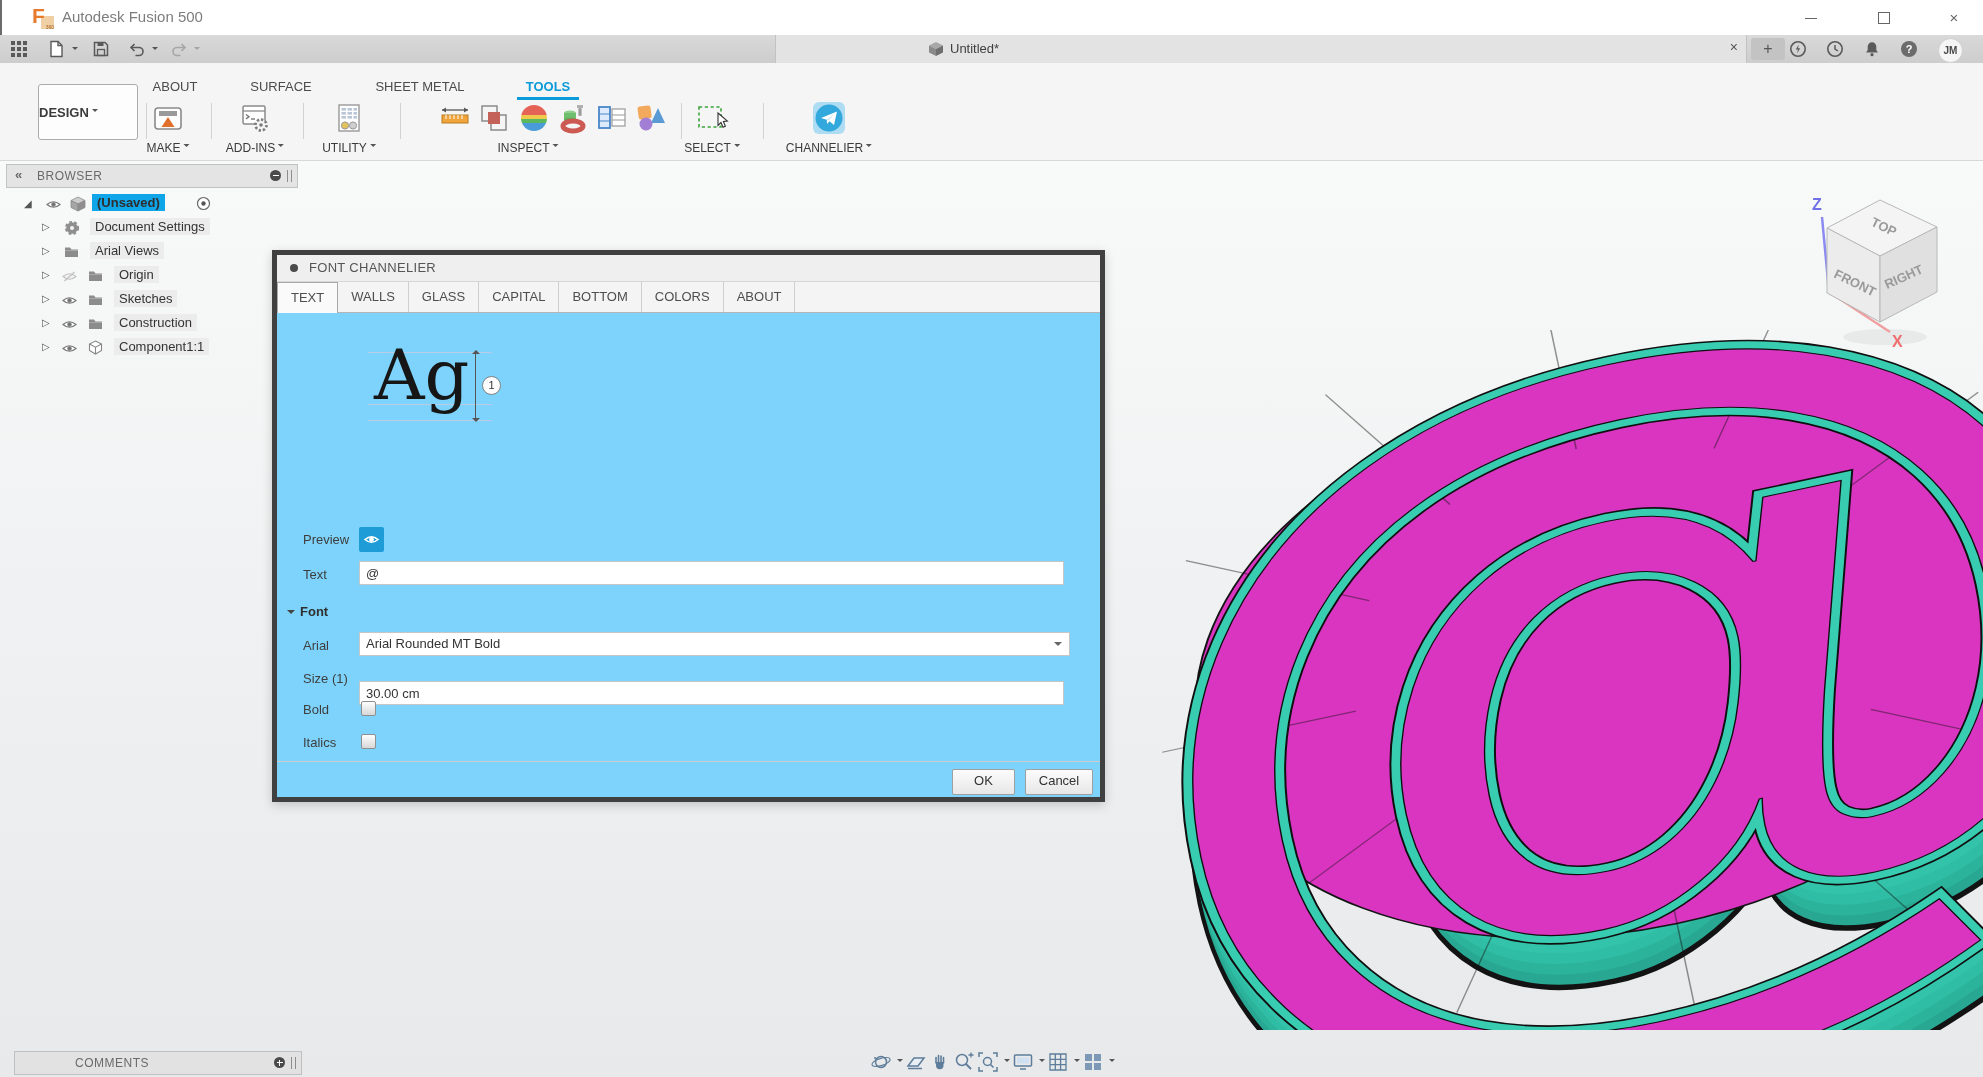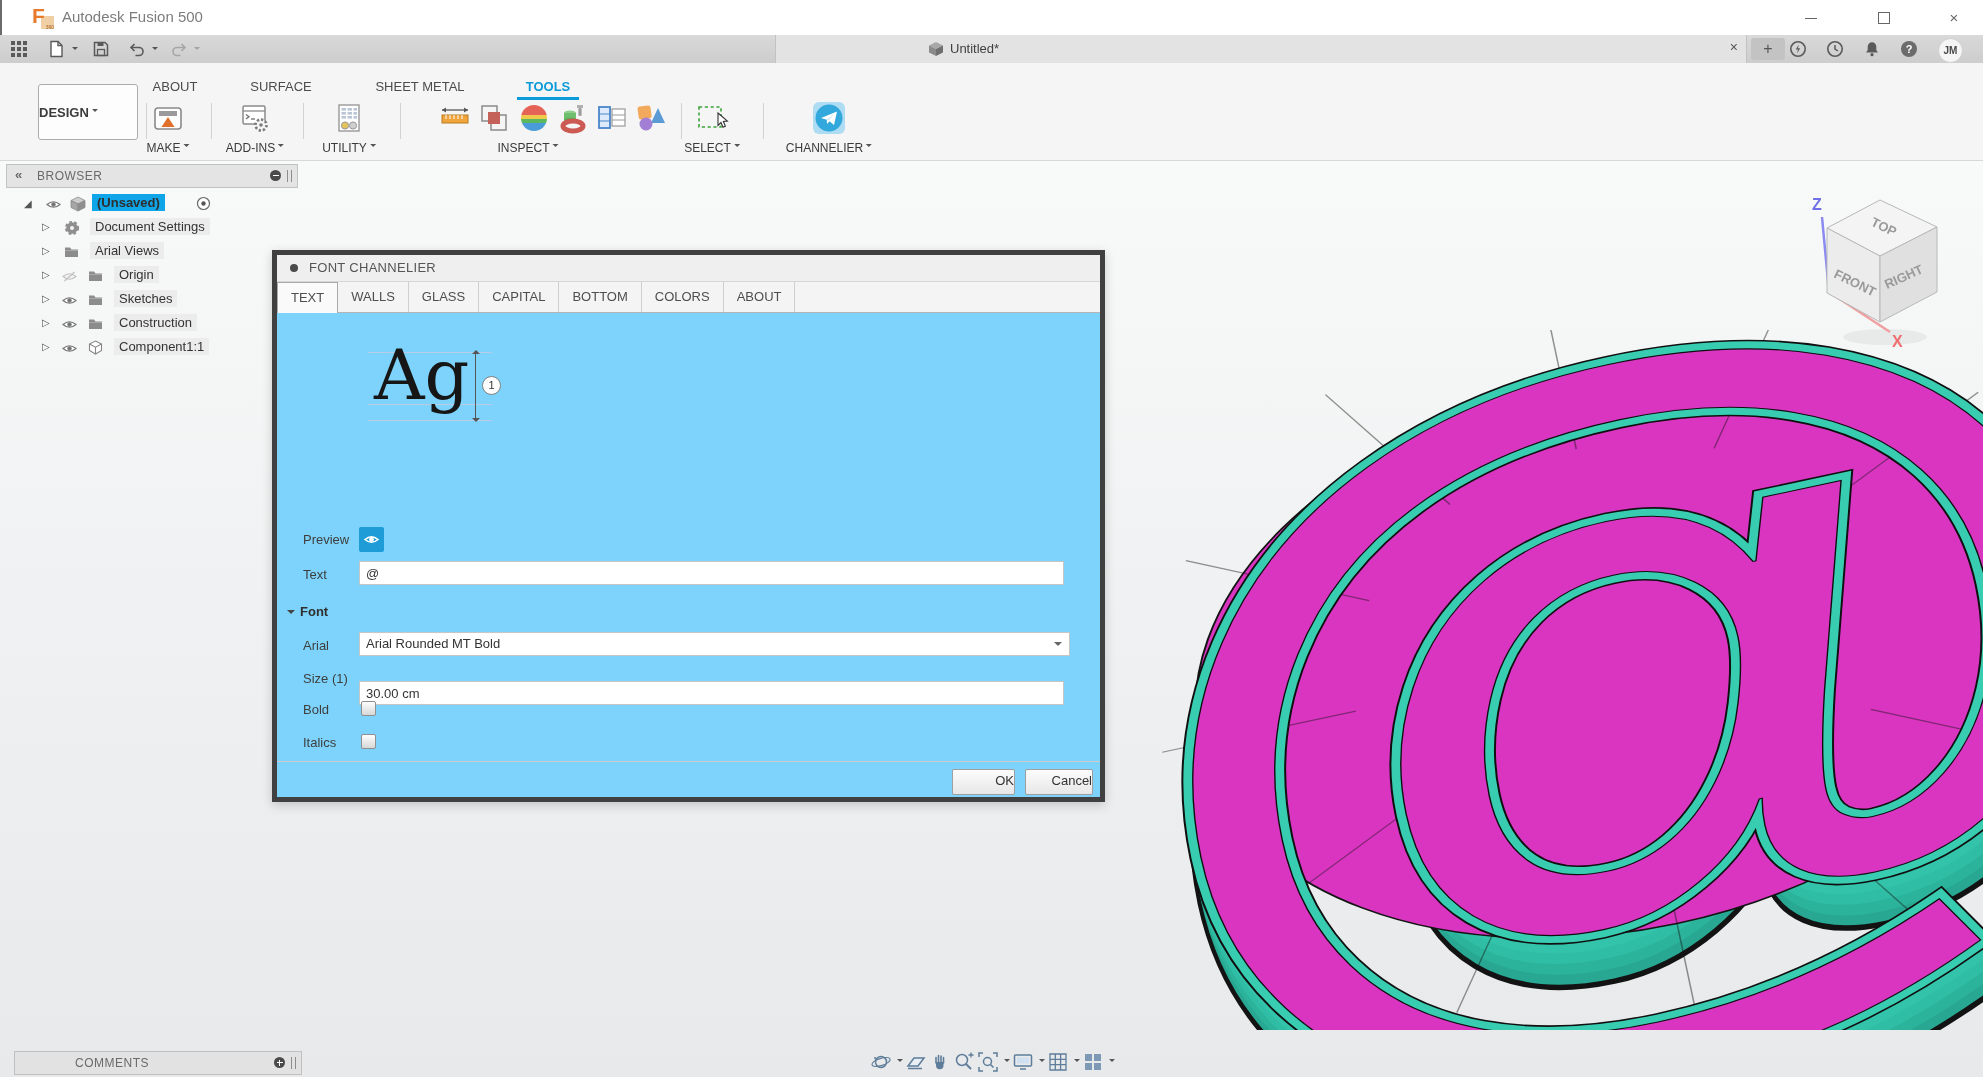--- a/index.html
+++ b/index.html
@@ -76,21 +76,21 @@
   .tinput{position:absolute;left:82px;width:697px;height:22px;border:1px solid #c6c6c6;background:#fff;font-size:13px;color:#333;
           font-family:"Liberation Sans",sans-serif;padding:0 0 0 6px}
   .dselect{position:absolute;left:82px;width:703px;height:22px;border:1px solid #c6c6c6;background:#fff;font-size:13px;color:#333;line-height:22px;padding-left:6px}
   .dselect .scaret{position:absolute;right:7px;top:9px;border:4px solid transparent;border-top-color:#666}
   #preview-eye{position:absolute;left:82px;top:215px;width:25px;height:25px;background:#1e9cd7;border-radius:2px}
   #font-head{position:absolute;left:10px;top:292px;font-size:13px;font-weight:bold;color:#2f2f2f}
   #font-head .fcaret{display:inline-block;border:4.5px solid transparent;border-top-color:#444;margin-right:5px;vertical-align:-2px}
   .cbox{position:absolute;left:84px;width:13px;height:13px;border:1px solid #8f8f8f;border-radius:2px;background:linear-gradient(#fefefe,#d7d7d7)}
   #dialog-footer{position:absolute;left:0;top:506px;width:823px;height:36px;border-top:1px solid #cccccc}
   .dbtn{position:absolute;top:7px;height:24px;background:linear-gradient(#fcfcfc,#e7e7e7);border:1px solid #9f9f9f;border-radius:2px;
-        font-size:13px;color:#333;text-align:right;line-height:22px}
+        font-size:13px;color:#333;text-align:center;line-height:22px}
   #btn-ok{left:675px;width:61px}
   #btn-cancel{left:748px;width:66px}
   
   #canvas{left:0;top:63px;width:1983px;height:1014px;background:linear-gradient(#fafbfb,#e7e9ea)}
   #comments-bar{left:14px;top:1051px;width:286px;height:22px;background:#e2e2e2;border:1px solid #c0c0c0;font-size:12px;color:#6a6a6a}
   #comments-bar .htitle{position:absolute;left:60px;top:4px;letter-spacing:.5px}
   #navbar{left:870px;top:1050px;height:24px;display:flex;align-items:center;gap:2px}
   .navico{width:22px;height:22px}
   svg{display:block}
   svg text{font-family:"Liberation Sans",sans-serif}

